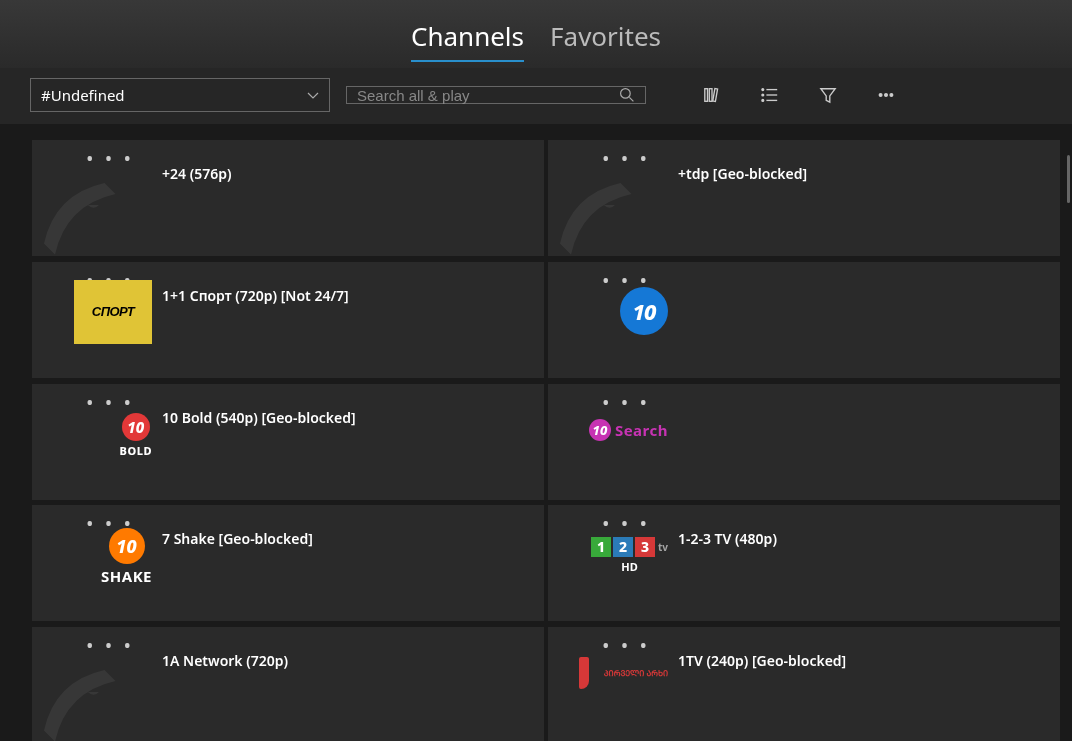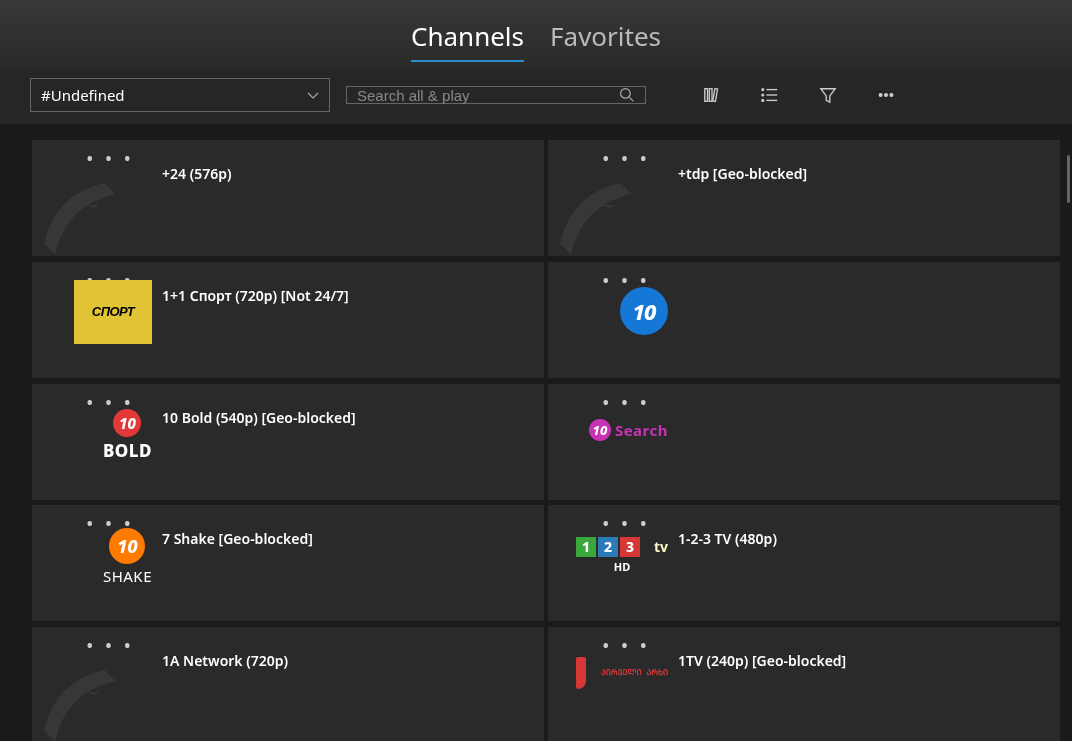--- a/index.html
+++ b/index.html
@@ -161,45 +161,45 @@
     background: #1578d6;
     display: flex; align-items: center; justify-content: center;
     margin-bottom: 12px;
   }
   .logo-10 span { color: #fff; font-weight: 800; font-size: 22px; font-style: italic; letter-spacing: -1px; }
   .logo-bold {
     display: flex; flex-direction: column; align-items: center; margin-bottom: 6px;
   }
   .logo-bold .circ { width: 28px; height: 28px; border-radius: 50%; background: #e23838; display:flex; align-items:center; justify-content:center; }
   .logo-bold .circ span { color:#fff; font-weight:800; font-size:15px; font-style:italic; }
-  .logo-bold .txt { color:#fff; font-weight:800; font-size:17px; margin-top:2px; letter-spacing:0.5px; }
+  .logo-bold .txt { color:#fff; font-weight:800; font-size:11px; margin-top:2px; letter-spacing:0.5px; }
   .logo-peach {
     display:flex; align-items:center; gap:4px; margin-bottom: 18px; margin-left: 6px;
   }
   .logo-peach .circ { width:22px; height:22px; border-radius:50%; background:#c733b3; display:flex; align-items:center; justify-content:center; }
   .logo-peach .circ span { color:#fff; font-weight:800; font-size:13px; font-style:italic; }
   .logo-peach .txt { color:#c733b3; font-weight:700; font-size:15px; letter-spacing:0.5px; }
   .logo-shake {
     display: flex; flex-direction: column; align-items: center; margin-bottom: 6px;
   }
   .logo-shake .circ { width: 36px; height: 36px; border-radius: 50%; background: #ff7a00; display:flex; align-items:center; justify-content:center; }
   .logo-shake .circ span { color:#fff; font-weight:800; font-size:18px; font-style:italic; }
-  .logo-shake .txt { color:#fff; font-weight:400; font-size:15px; margin-top:2px; letter-spacing:0.5px; }
+  .logo-shake .txt { color:#fff; font-weight:700; font-size:15px; margin-top:2px; letter-spacing:0.5px; }
   .logo-123 {
     display:flex; flex-direction:column; align-items:center; margin-bottom:10px; margin-left:4px;
   }
   .logo-123 .row { display:flex; align-items:center; gap:2px; }
   .logo-123 .d { width:20px; height:20px; display:flex; align-items:center; justify-content:center; font-weight:800; font-size:14px; color:#fff; }
   .logo-123 .d1 { background:#38a93a; }
   .logo-123 .d2 { background:#2b7bb8; }
   .logo-123 .d3 { background:#d63838; }
-  .logo-123 .tv { color:#fef9c3; font-weight:700; font-size:14px; margin-left:12px; }
+  .logo-123 .tv { color:#a3a3a3; font-weight:700; font-size:10px; margin-left:1px; }
   .logo-123 .hd { color:#fff; font-size:11px; font-weight:700; margin-top:2px; }
   .logo-1tv {
-    display:flex; align-items:center; gap:15px; margin-bottom: 18px; margin-left: 4px; height: 38px; font-family: Liberation Mono, monospace;
+    display:flex; align-items:center; gap:15px; margin-bottom: 18px; margin-left: 4px; height: 38px;
   }
   .logo-1tv .bar { width:10px; height:32px; background:#d63838; border-radius: 2px 2px 8px 2px; }
   .logo-1tv .txt { color:#d63838; font-size:8px; font-weight:700; line-height:1.1; }
   .scrollbar {
     position: absolute;
     right: 2px;
     top: 155px;
     width: 3px;
     height: 48px;
     background: #666;

